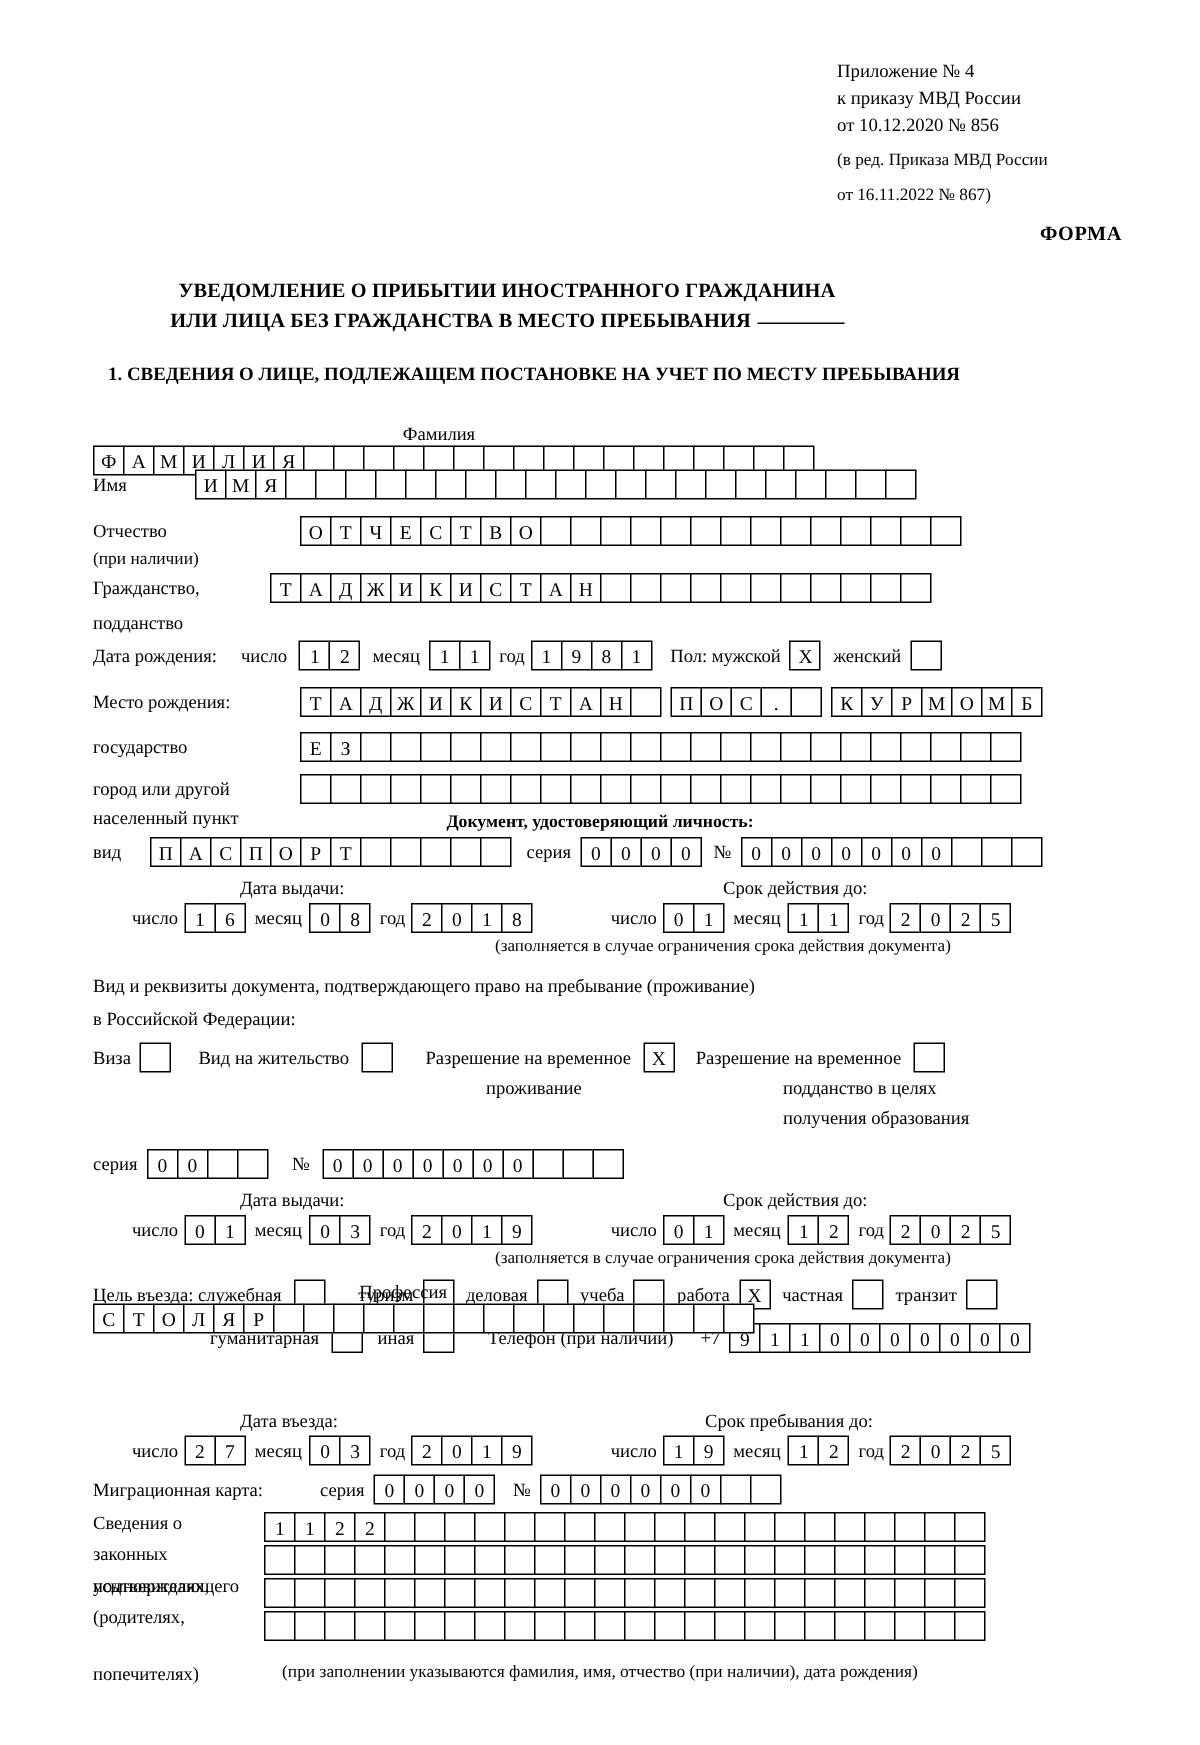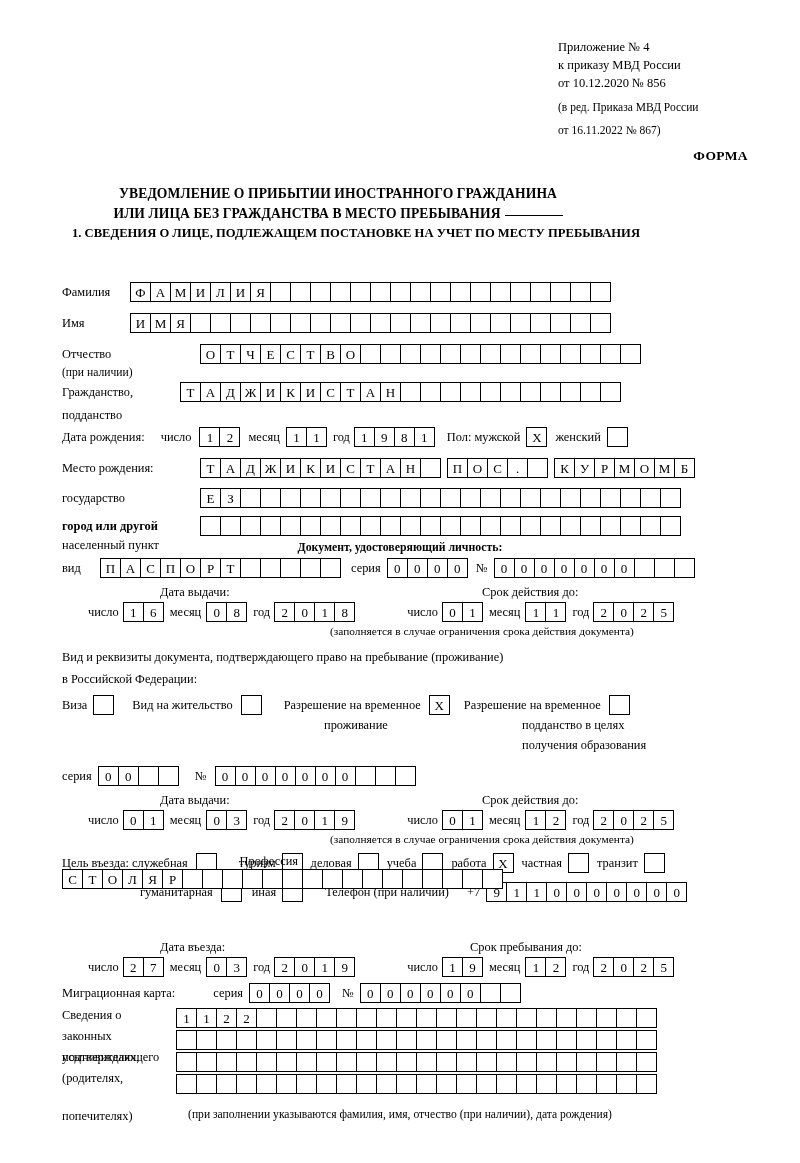--- a/index.html
+++ b/index.html
@@ -59,21 +59,21 @@
   }
   .title .rule {
     display: inline-block;
     width: 58px;
     border-bottom: 1px solid #000;
     vertical-align: 2px;
     margin-left: 4px;
   }
   .section-1 {
     position: absolute;
-    top: 226px;
+    top: 242px;
     left: 0;
     width: 712px;
     text-align: center;
     font-weight: bold;
     font-size: 12.6px;
   }
 
   
   .row {
     position: absolute;
@@ -148,21 +148,21 @@
 
   <div class="forma">ФОРМА</div>
 
   <div class="title">
     <div>УВЕДОМЛЕНИЕ О ПРИБЫТИИ ИНОСТРАННОГО ГРАЖДАНИНА</div>
     <div><span>ИЛИ ЛИЦА БЕЗ ГРАЖДАНСТВА В МЕСТО ПРЕБЫВАНИЯ</span><span class="rule"></span></div>
   </div>
 
   <div class="section-1">1. СВЕДЕНИЯ О ЛИЦЕ, ПОДЛЕЖАЩЕМ ПОСТАНОВКЕ НА УЧЕТ ПО МЕСТУ ПРЕБЫВАНИЯ</div>
 
-  <div class="row" style="top:282px; left:62px;">
+  <div class="row" style="top:282px; left:62px;flex-direction:column;">
     <span class="lbl" style="width:68px;">Фамилия</span>
     <span class="boxes">
       <span class="bx">Ф</span>
         <span class="bx">А</span>
         <span class="bx">М</span>
         <span class="bx">И</span>
         <span class="bx">Л</span>
         <span class="bx">И</span>
         <span class="bx">Я</span>
         <span class="bx"></span>
@@ -360,21 +360,21 @@
         <span class="bx"></span>
         <span class="bx"></span>
         <span class="bx"></span>
         <span class="bx"></span>
         <span class="bx"></span>
         <span class="bx"></span>
     </span>
   </div>
 
   <div class="row" style="top:516px; left:62px;">
-    <span class="lbl" style="width:138px;font-weight:bold;">город или другой</span>
+    <span class="lbl" style="width:138px;">город или другой</span>
     <span class="boxes">
       <span class="bx"></span>
         <span class="bx"></span>
         <span class="bx"></span>
         <span class="bx"></span>
         <span class="bx"></span>
         <span class="bx"></span>
         <span class="bx"></span>
         <span class="bx"></span>
         <span class="bx"></span>

